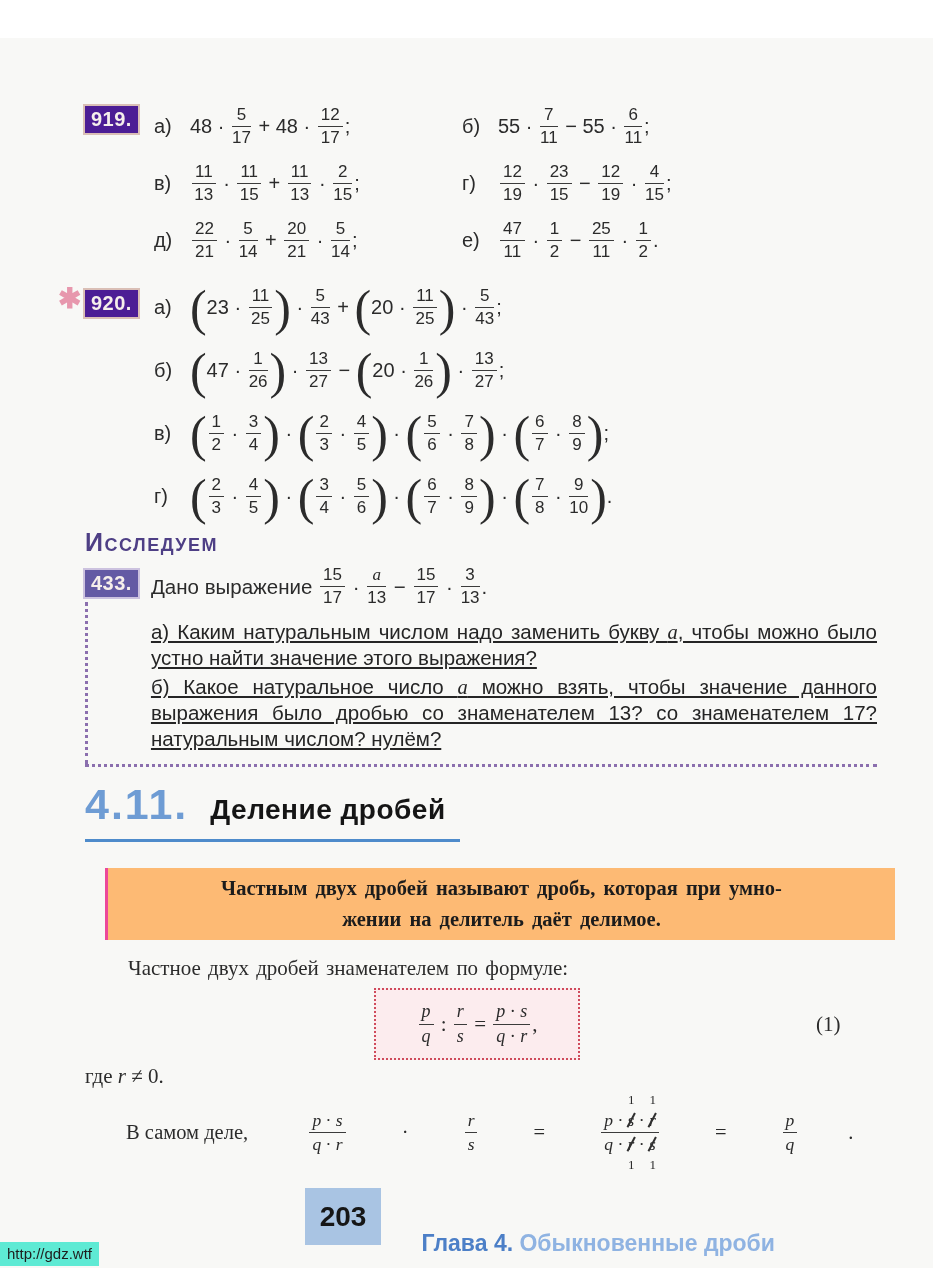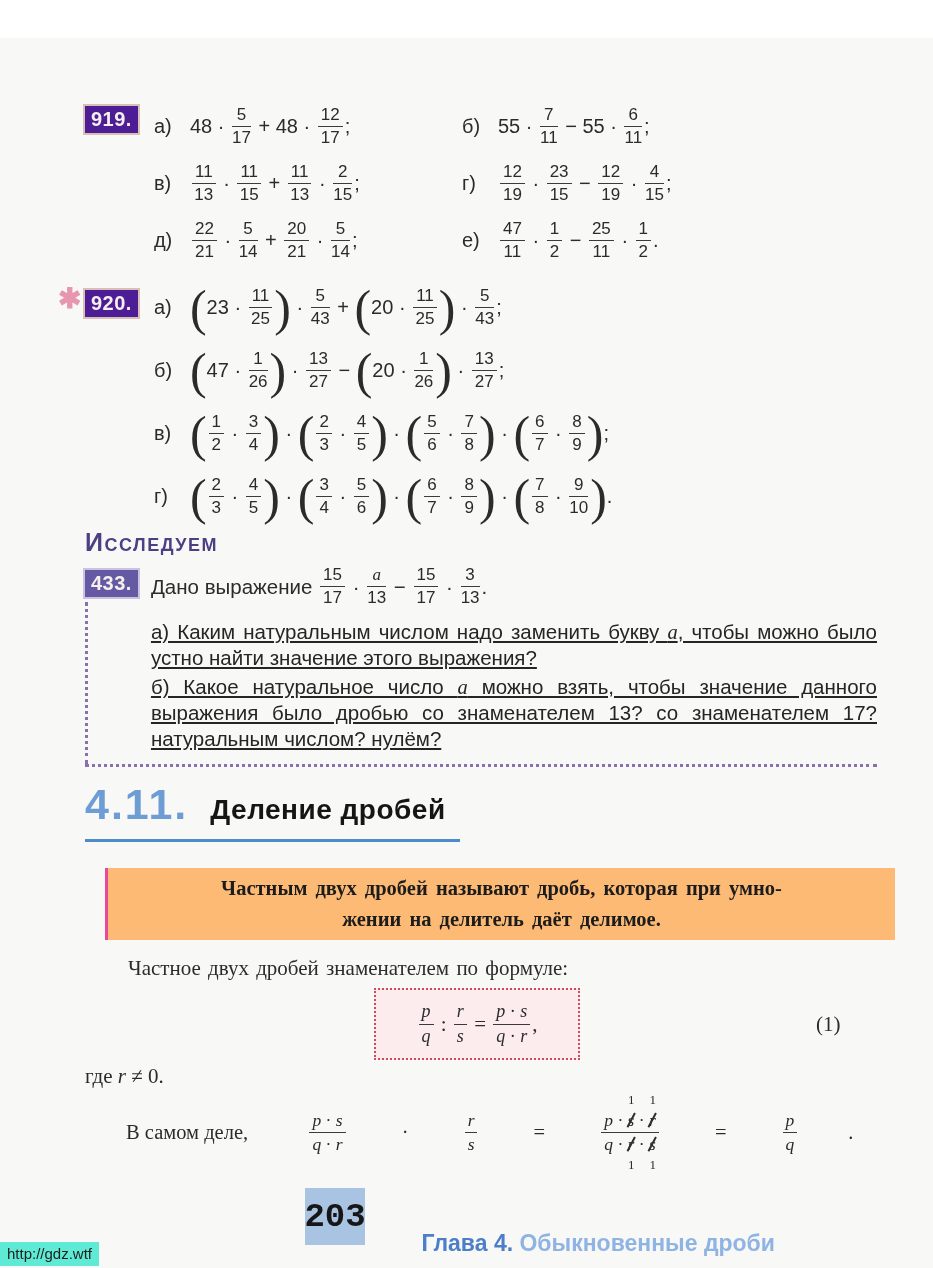--- a/index.html
+++ b/index.html
@@ -86,23 +86,23 @@
   #fnum { left:816px; top:974px; font-family:"Liberation Serif", serif; font-size:21px; }
 
   #where { left:85px; top:1026px; }
   #where .mathline { font-family:"Liberation Serif", serif; font-size:21px; }
 
   #proof { left:126px; top:1042px; height:104px; display:flex; align-items:center; }
   #proof .mathline { font-family:"Liberation Serif", serif; font-size:20.5px;gap:48px; }
   #proof .fr { font-size:17.5px; margin:0 3px; }
 
   
-  #pagenum { left:305px; top:1150px; width:60px; height:57px; background:#a9c4e3;
+  #pagenum { left:305px; top:1150px; width:76px; height:57px; background:#a9c4e3;
     display:flex; align-items:center; justify-content:center;
-    font-size:34px; font-weight:700; color:#161616;font-family:Liberation Mono, monospace; }
+    font-size:28px; font-weight:700; color:#161616; }
   #chapter { left:396px; top:1165px; font-size:23px; font-weight:700; white-space:pre; }
   #chapter .b1 { color:#4c7fc7; }
   #chapter .b2 { color:#8fb3e2; }
 
   #watermark { left:0; top:1242px; background:#5eead4; color:#1e1e1e;
     font-size:15px; padding:3px 7px 4px; }
 </style>
 </head>
 <body>
 

